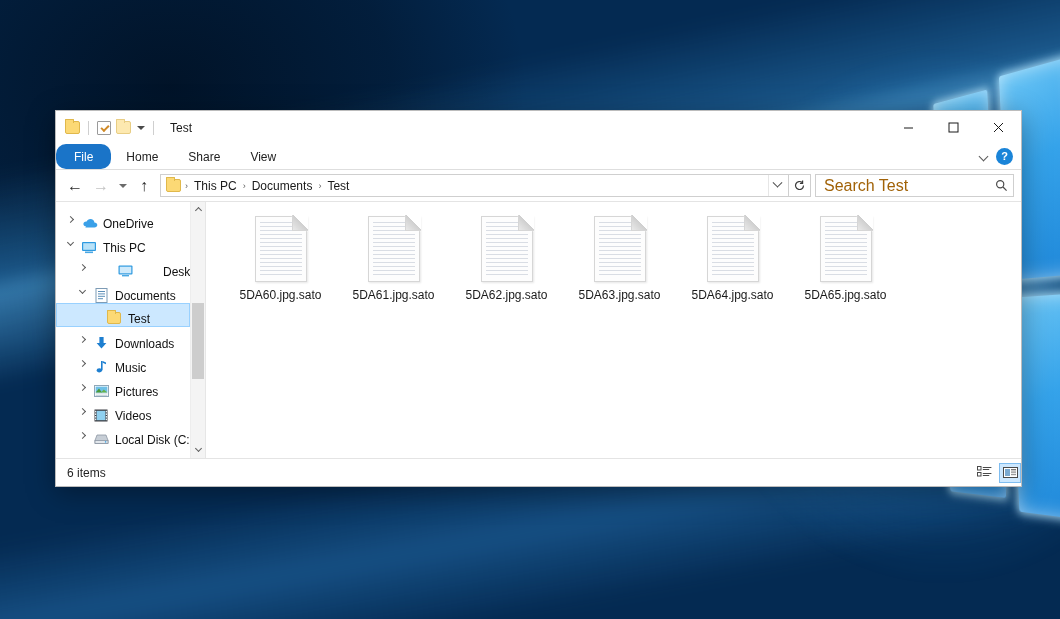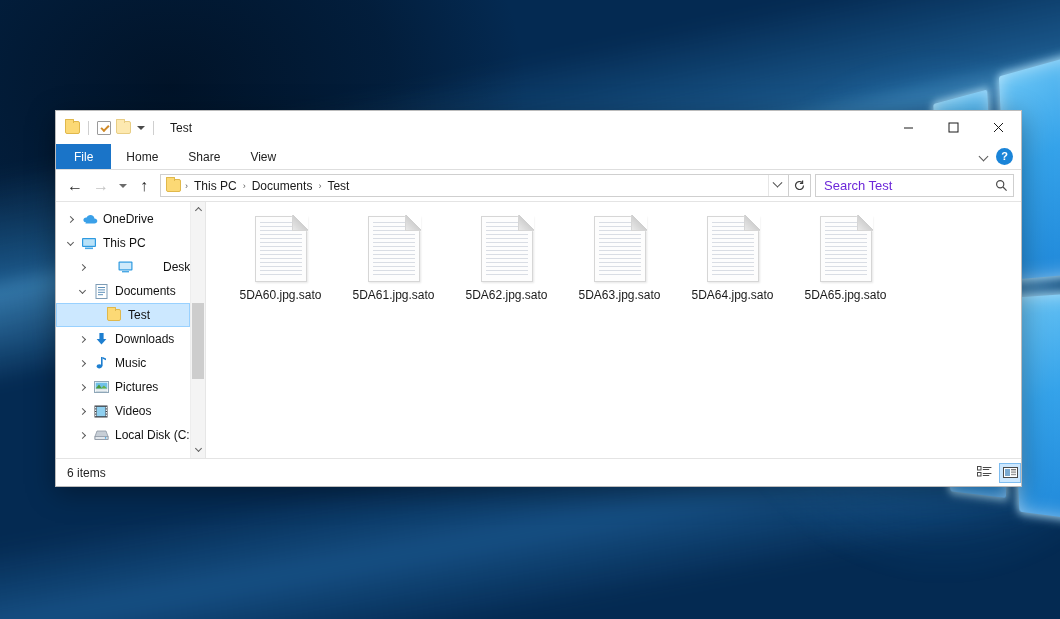--- a/index.html
+++ b/index.html
@@ -138,21 +138,21 @@
     height: 26px; flex: 0 0 26px;
     display: flex; align-items: stretch;
     background: #fff;
     border-bottom: 1px solid #dedede;
     position: relative;
   }
   .tab {
     padding: 0 15px; display: flex; align-items: center;
     font-size: 12px; color: #222;
   }
-  .tab.file { background: #1a74c8; color: #fff; padding: 0 18px; }
+  .tab.file { background: #1a74c8; color: #fff; padding: 0 18px; border-radius: 10px; }
   .ribbon-right { margin-left: auto; display: flex; align-items: center; gap: 6px; padding-right: 8px; }
   .chev-down {
     width: 11px; height: 11px; position: relative;
   }
   .chev-down::after {
     content: ""; position: absolute; left: 1px; top: 2px;
     width: 6px; height: 6px;
     border-right: 1.4px solid #5a5a5a; border-bottom: 1.4px solid #5a5a5a;
     transform: rotate(45deg);
   }
@@ -212,35 +212,35 @@
   .refresh-btn {
     width: 22px; height: 23px; display: flex; align-items: center; justify-content: center;
     border: 1px solid #cfcfcf; border-left: none;
   }
   .searchbox {
     width: 199px; height: 23px; margin-left: 4px;
     border: 1px solid #cfcfcf; background: #fff;
     display: flex; align-items: center;
     padding: 0 5px 0 8px;
   }
-  .search-placeholder { flex: 1 1 auto; font-size: 13px; color: #6d28d9; }
+  .search-placeholder { flex: 1 1 auto; font-size: 16px; color: #a16207; }
 
   
   .body { flex: 1 1 auto; display: flex; min-height: 0; border-top: 1px solid #e4e4e4; }
 
   
   .navpane {
     width: 150px; flex: 0 0 150px;
     background: #fff;
     border-right: 1px solid #e6e6e6;
     display: flex; position: relative;
   }
   .navlist { flex: 1 1 auto; padding-top: 5px; overflow: hidden; }
   .navitem {
-    height: 24px; display: flex; align-items: center;
+    height: 24px; display: flex; align-items: flex-end;
     font-size: 12px; color: #111;
     padding-right: 4px;
   }
   .navitem.sel { background: #cce8ff; border: 1px solid #99d1ff; height: 24px; }
   .twisty {
     width: 17px; height: 24px; display: flex; align-items: center; justify-content: center;
     flex: 0 0 17px;
   }
   .twisty i {
     display: block; width: 5px; height: 5px;

